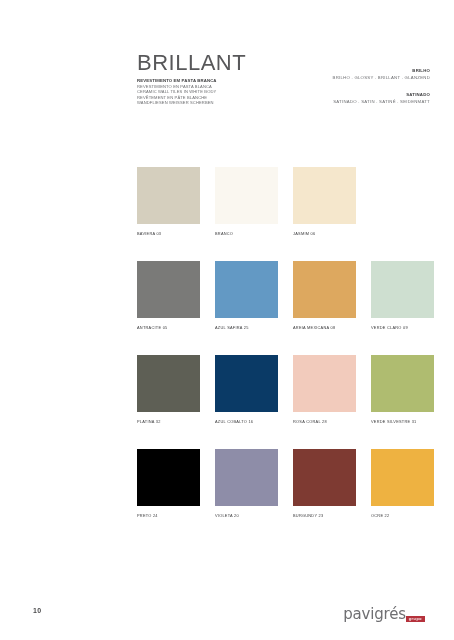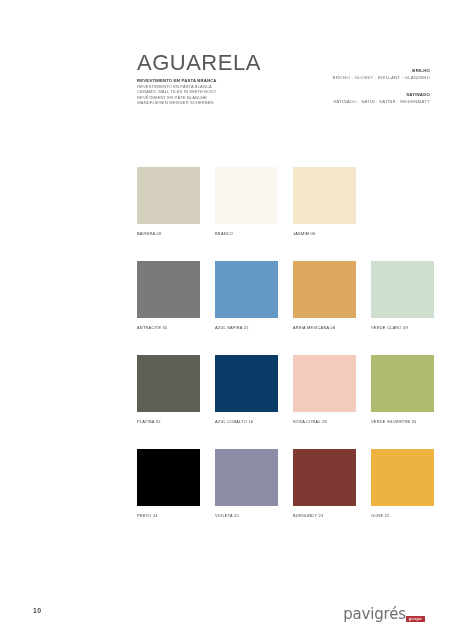--- a/index.html
+++ b/index.html
@@ -158,21 +158,21 @@
   }
 </style>
 </head>
 <body>
 
 <div id="page">
 
   <div id="header">
 
     <div id="title-block">
-      <div id="collection-title">AGUARELA</div>
+      <div id="collection-title">BRILLANT</div>
       <div id="description-list">
         <div class="desc-line strong">REVESTIMENTO EM PASTA BRANCA</div>
         <div class="desc-line">REVESTIMIENTO EN PASTA BLANCA</div>
         <div class="desc-line">CERAMIC WALL TILES IN WHITE BODY</div>
         <div class="desc-line">REVÊTEMENT EN PÂTE BLANCHE</div>
         <div class="desc-line">WANDFLIESEN WEISSER SCHERBEN</div>
       </div>
     </div>
 
     <div id="finishes">

